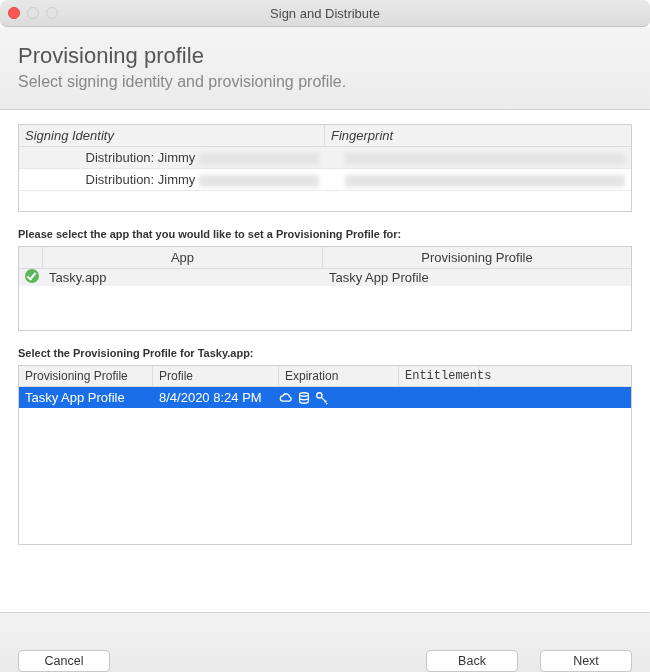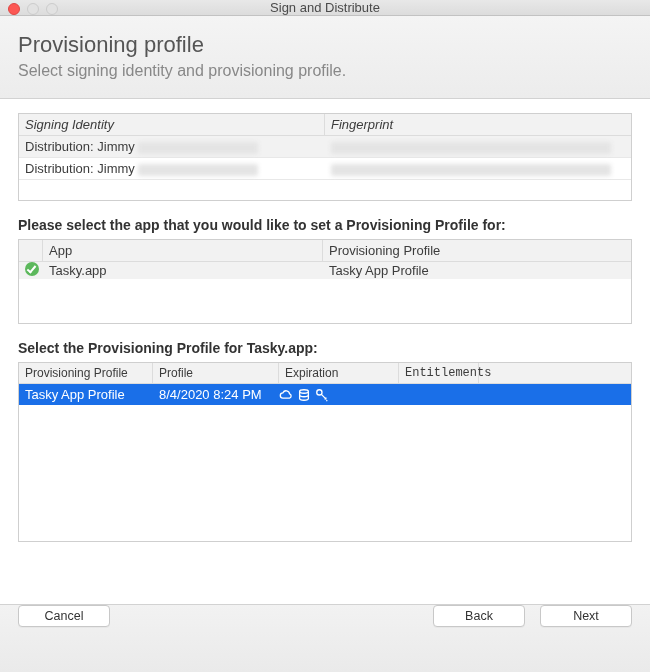--- a/index.html
+++ b/index.html
@@ -6,26 +6,27 @@
     body {
       font-family: -apple-system, BlinkMacSystemFont, "Helvetica Neue", Arial, sans-serif;
       font-size: 13px;
       color: #3c3c3c;
       background: #fff;
       width: 650px;
       height: 672px;
       overflow: hidden;
     }
     .titlebar {
-      height: 16px;
+      height: 27px;
       background: linear-gradient(#e8e8e8, #dcdcdc);
       border-bottom: 1px solid #c2c2c2;
       display: flex;
-      align-items: flex-end;
+      align-items: center;
       position: relative;
+      border-radius: 7px;
     }
     .traffic-lights {
       position: absolute;
       left: 8px;
       display: flex;
       gap: 7px;
     }
     .dot { width: 12px; height: 12px; border-radius: 50%; }
     .dot-close { background: #fc5753; border: 0.5px solid #df4744; }
     .dot-min, .dot-max { background: #e2e2e2; border: 0.5px solid #cccccc; }
@@ -66,50 +67,50 @@
     .identity-header .cell {
       padding: 3px 6px;
       border-right: 1px solid #dcdcdc;
     }
     .identity-header .cell:last-child { border-right: none; }
     .identity-row {
       display: flex;
       border-bottom: 1px solid #e8e8e8;
     }
     .identity-row.alt { background: #f2f2f2; }
-    .identity-row .cell { padding: 3px 6px; }
+    .identity-row .cell { padding: 3px 6px; text-align: right; }
     .col-identity { width: 306px; }
     .col-finger { flex: 1; }
     .blur {
       display: inline-block;
       height: 12px;
       background: #e4e4e4;
       border-radius: 2px;
       filter: blur(2px);
       vertical-align: middle;
     }
     .identity-body-spacer { height: 20px; }
     .section-label {
       font-weight: 600;
-      font-size: 14px;
+      font-size: 11px;
       margin: 16px 0 6px 0;
       color: #333;
     }
     .app-box {
       border: 1px solid #cfcfcf;
       background: #fff;
       height: 85px;
       overflow: hidden;
     }
     .app-header {
       display: flex;
       background: #f2f2f2;
       border-bottom: 1px solid #dcdcdc;
     }
-    .app-header .cell { padding: 3px 6px; border-right: 1px solid #dcdcdc; }
+    .app-header .cell { padding: 3px 6px; border-right: 1px solid #dcdcdc; text-align: center; }
     .app-header .cell:last-child { border-right: none; }
     .col-app-icon { width: 24px; }
     .col-app-name { width: 280px; }
     .col-app-prov { flex: 1; }
     .app-row {
       display: flex;
       align-items: center;
       background: #f2f2f2;
     }
     .app-row .cell { padding: 0 6px; }
@@ -152,38 +153,38 @@
       align-items: center;
       background: #1a6fe8;
       color: #fff;
     }
     .profile-row .cell { padding: 3px 6px; }
     .ent-icons { display: flex; gap: 4px; align-items: center; }
     .ent-icons svg { stroke: #fff; fill: none; width: 14px; height: 14px; stroke-width: 1.5; }
     .footer {
       position: absolute;
       bottom: 0; left: 0; right: 0;
-      height: 68px;
+      height: 60px;
       background: linear-gradient(#f2f2f2, #eaeaea);
       border-top: 1px solid #d2d2d2;
       display: flex;
-      align-items: flex-start;
+      align-items: flex-end;
       padding: 0 18px;
     }
     .footer .spacer { flex: 1; }
     .btn {
       min-width: 92px;
       height: 22px;
       background: #fff;
       border: 1px solid #c8c8c8;
       border-radius: 4px;
       font-size: 12.5px;
       color: #333;
       cursor: default;
-      margin-left: 15px;
+      margin-left: 22px;
       box-shadow: 0 1px 0 rgba(0,0,0,0.03);
     }
     .btn:first-child { margin-left: 0; }
   </style>
 </head>
 <body>
 
 <div class="titlebar">
   <div class="traffic-lights">
     <span class="dot dot-close"></span>

